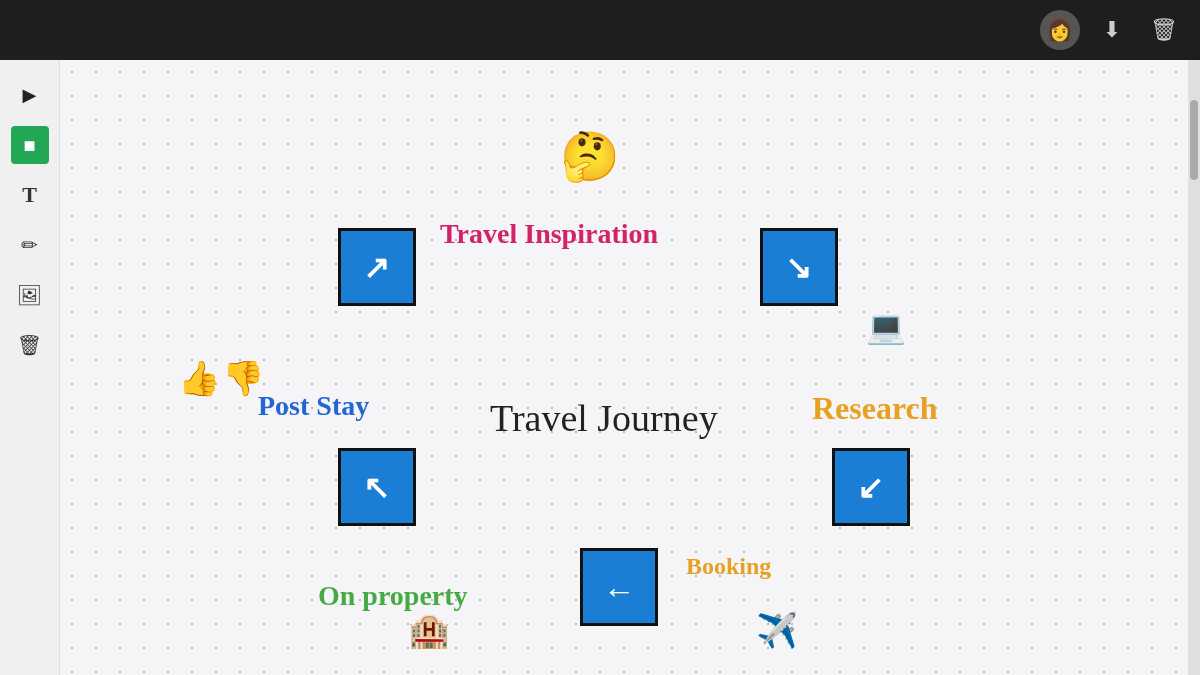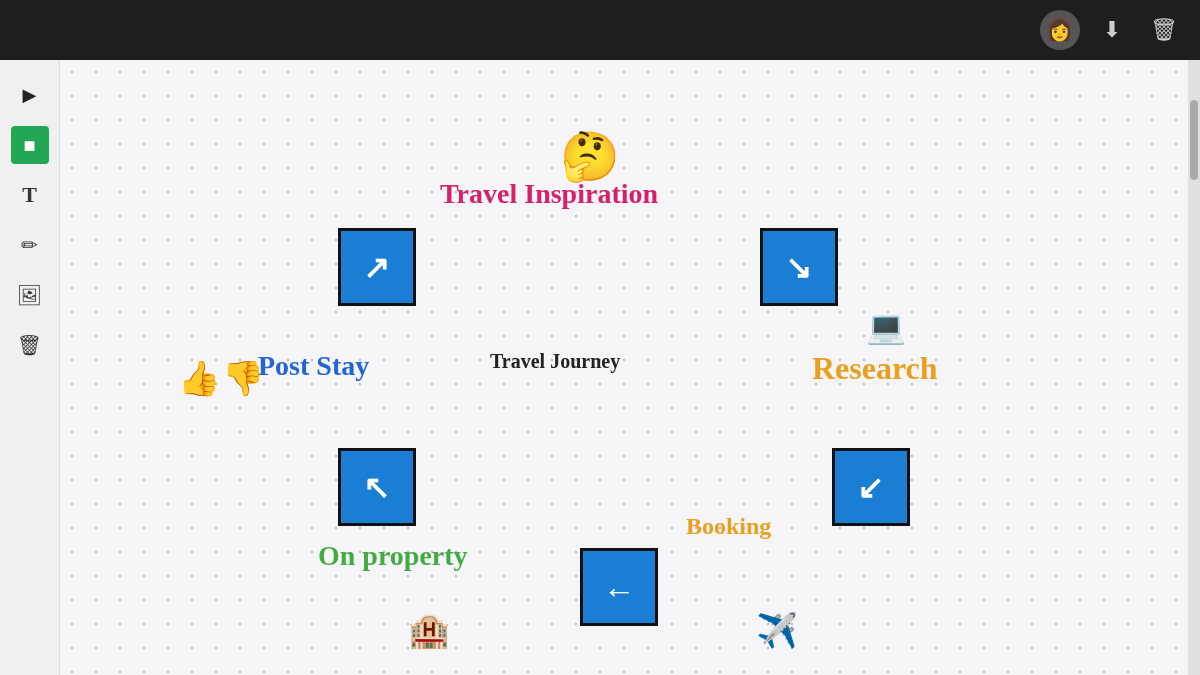--- a/index.html
+++ b/index.html
@@ -123,20 +123,21 @@
       top: 40px;
       left: 2px;
     }
 
     
     .canvas-label {
       position: absolute;
       font-size: 26px;
       font-weight: bold;
       font-family: 'Georgia', serif;
+      margin-top: 40px;
     }
 
     .blue-box {
       position: absolute;
       width: 78px;
       height: 78px;
       background: #1a7fd4;
       border: 3px solid #111;
       display: flex;
       align-items: center;
@@ -197,21 +198,21 @@
       </div>
 
       <div class="small-icon" style="left: 806px; top: 248px; font-size:32px;">💻</div>
 
       <div class="small-icon" style="left: 118px; top: 298px; font-size:34px;">👍</div>
 
       <div class="small-icon" style="left: 162px; top: 298px; font-size:34px;">👎</div>
 
       <div class="canvas-label" style="left: 198px; top: 290px; color: #2266d4; font-size:28px;font-family:Liberation Serif, serif;">Post Stay</div>
 
-      <div class="canvas-label" style="left: 430px; top: 290px; color: #222222; font-size:20px; font-family: 'Georgia', serif; font-weight: bold;">Travel Journey</div>
+      <div class="canvas-label" style="left: 430px; top: 296px; color: #222222; font-size:38px; font-family: 'Georgia', serif; font-weight: normal;">Travel Journey</div>
 
       <div class="canvas-label" style="left: 752px; top: 290px; color: #e8a020; font-size:32px;">Research</div>
 
       <div class="blue-box" style="left: 278px; top: 388px;">
         <span class="arrow">↖</span>
       </div>
 
       <div class="blue-box" style="left: 772px; top: 388px;">
         <span class="arrow">↙</span>
       </div>

